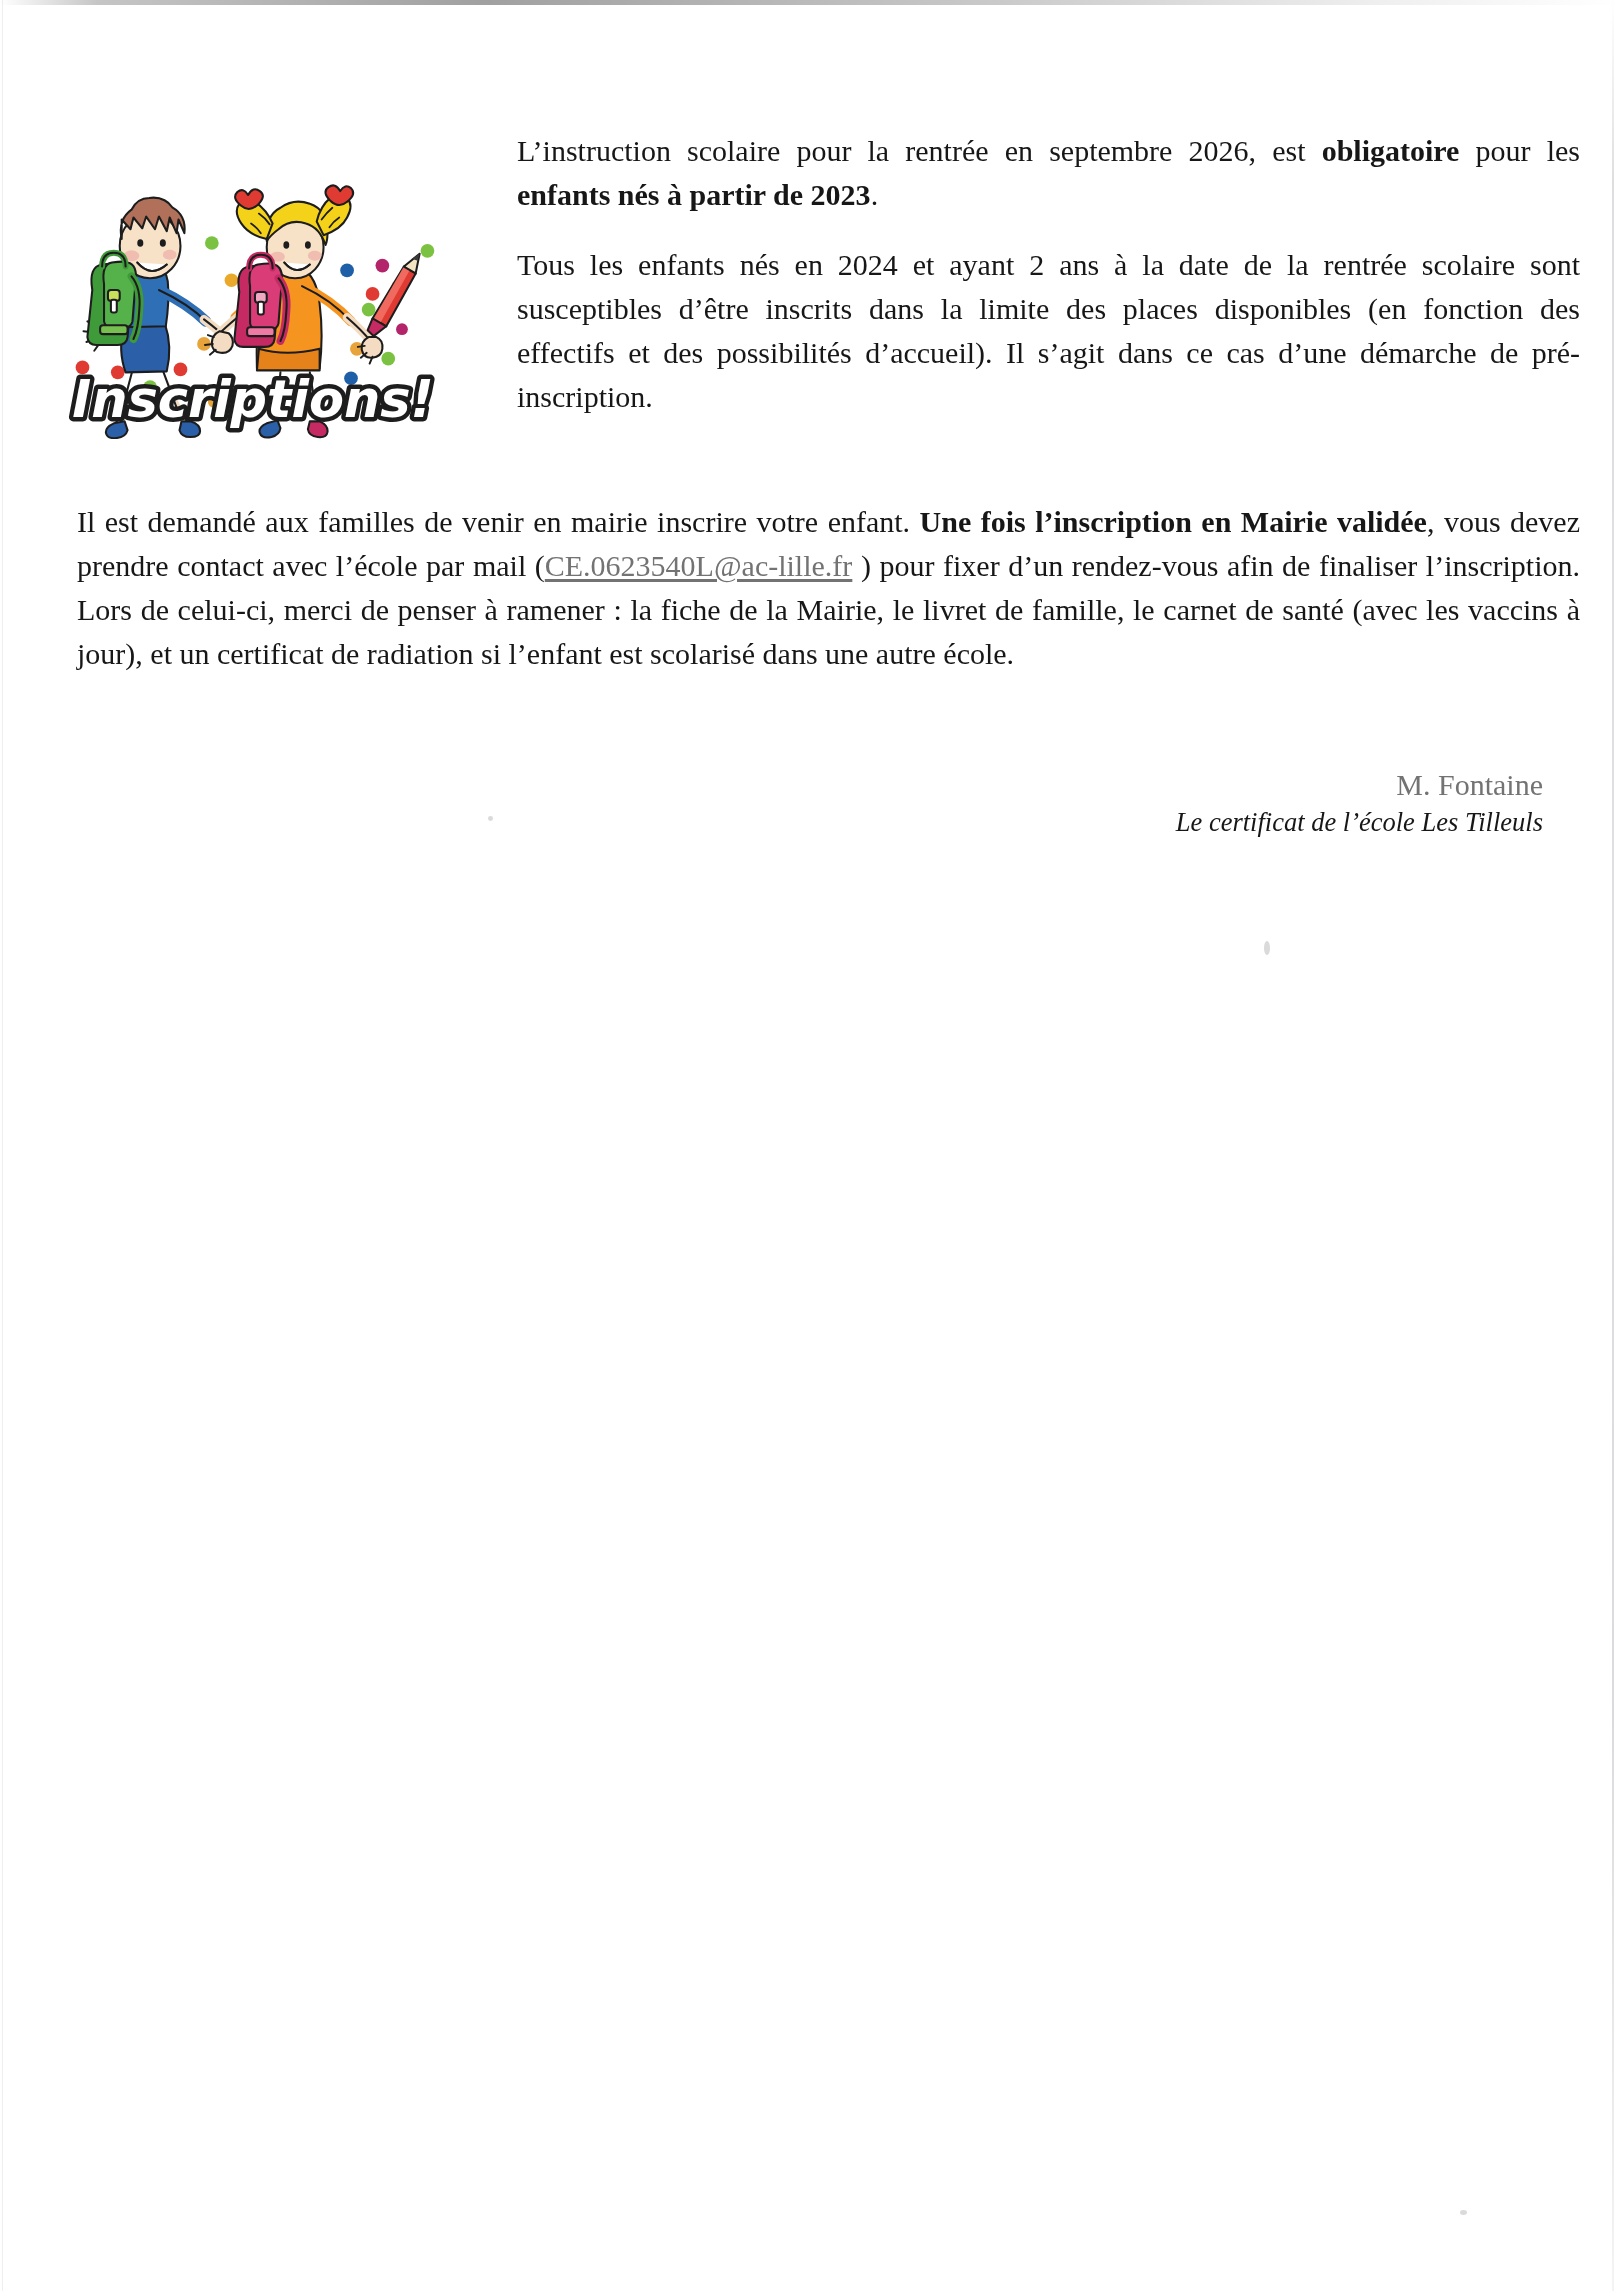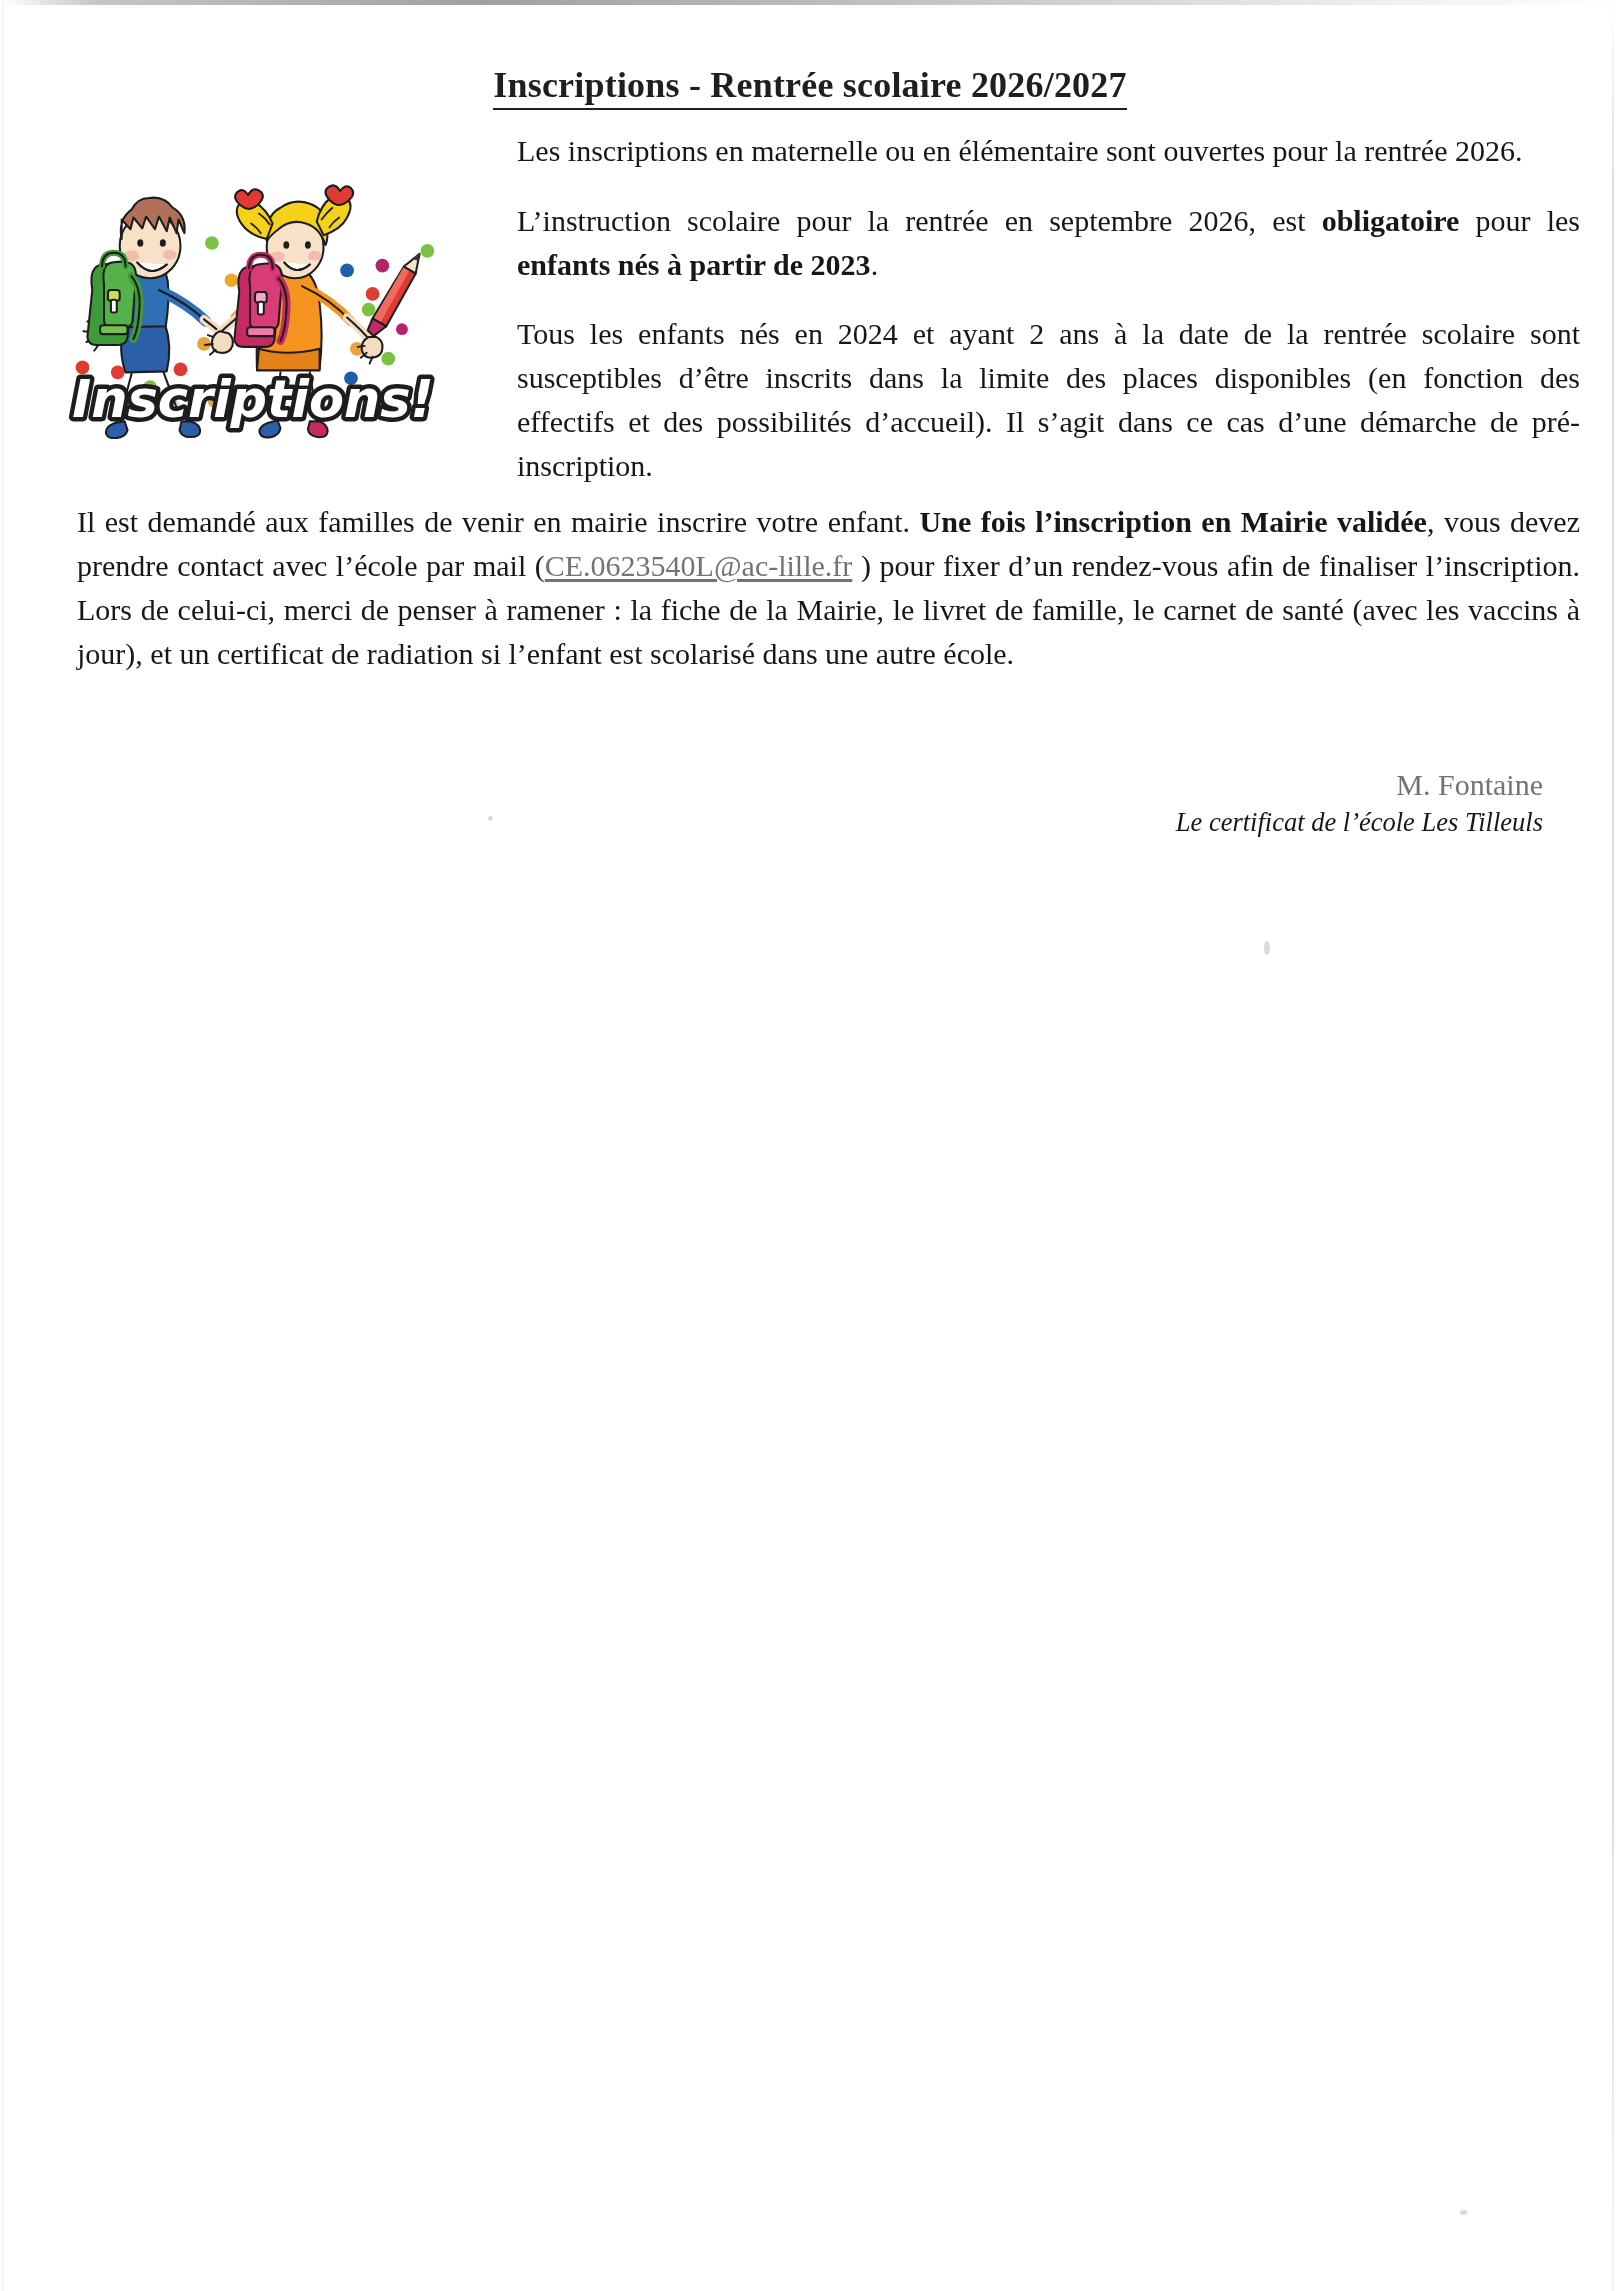--- a/index.html
+++ b/index.html
@@ -146,23 +146,20 @@
 
 <div class="page">
 
   <div class="scan-edge-top"></div>
   <div class="scan-edge-right"></div>
   <div class="scan-edge-left"></div>
   <div class="scan-speck" style="left:1264px; top:941px; width:5.9px; height:13.7px;"></div>
   <div class="scan-speck" style="left:488px; top:816px; width:4.9px; height:4.9px;"></div>
   <div class="scan-speck" style="left:1460px; top:2210px; width:6.9px; height:4.9px;"></div>
 
-  <div class="title-wrap">
-    <h1 class="doc-title">Inscriptions - Rentrée scolaire 2026/2027</h1>
-  </div>
 
   <div class="illustration">
     <svg viewBox="0 0 400 300" xmlns="http://www.w3.org/2000/svg" aria-hidden="true">
       <defs>
         <g id="confetti-dots">
           <circle cx="158" cy="100" r="7" fill="#7cc242"></circle>
           <circle cx="178" cy="138" r="7" fill="#eaa92a"></circle>
           <circle cx="192" cy="172" r="7" fill="#1f5fa8"></circle>
           <circle cx="150" cy="203" r="7" fill="#e8a43a"></circle>
           <circle cx="126" cy="229" r="7" fill="#e03b33"></circle>
@@ -316,23 +313,20 @@
       </g>
 
       <g>
         <text x="200" y="278" text-anchor="middle" font-family="'DejaVu Sans','Liberation Sans',sans-serif" font-size="52" font-weight="bold" font-style="italic" fill="#ffffff" stroke="#1d1d1d" stroke-width="9" paint-order="stroke" stroke-linejoin="round">Inscriptions!</text>
       </g>
     </svg>
   </div>
 
   <div class="col-right">
 
-    <p class="body">
-      <span>Les inscriptions en maternelle ou en élémentaire sont ouvertes pour la rentrée 2026.</span>
-    </p>
 
     <p class="body">
       <span>L’instruction scolaire pour la rentrée en septembre 2026, est </span><span class="b">obligatoire</span><span> pour les </span><span class="b">enfants nés à partir de 2023</span><span>.</span>
     </p>
 
     <p class="body last">
       <span>Tous les enfants nés en 2024 et ayant 2 ans à la date de la rentrée scolaire sont susceptibles d’être inscrits dans la limite des places disponibles (en fonction des effectifs et des possibilités d’accueil). Il s’agit dans ce cas d’une démarche de pré-inscription.</span>
     </p>
   </div>
 

